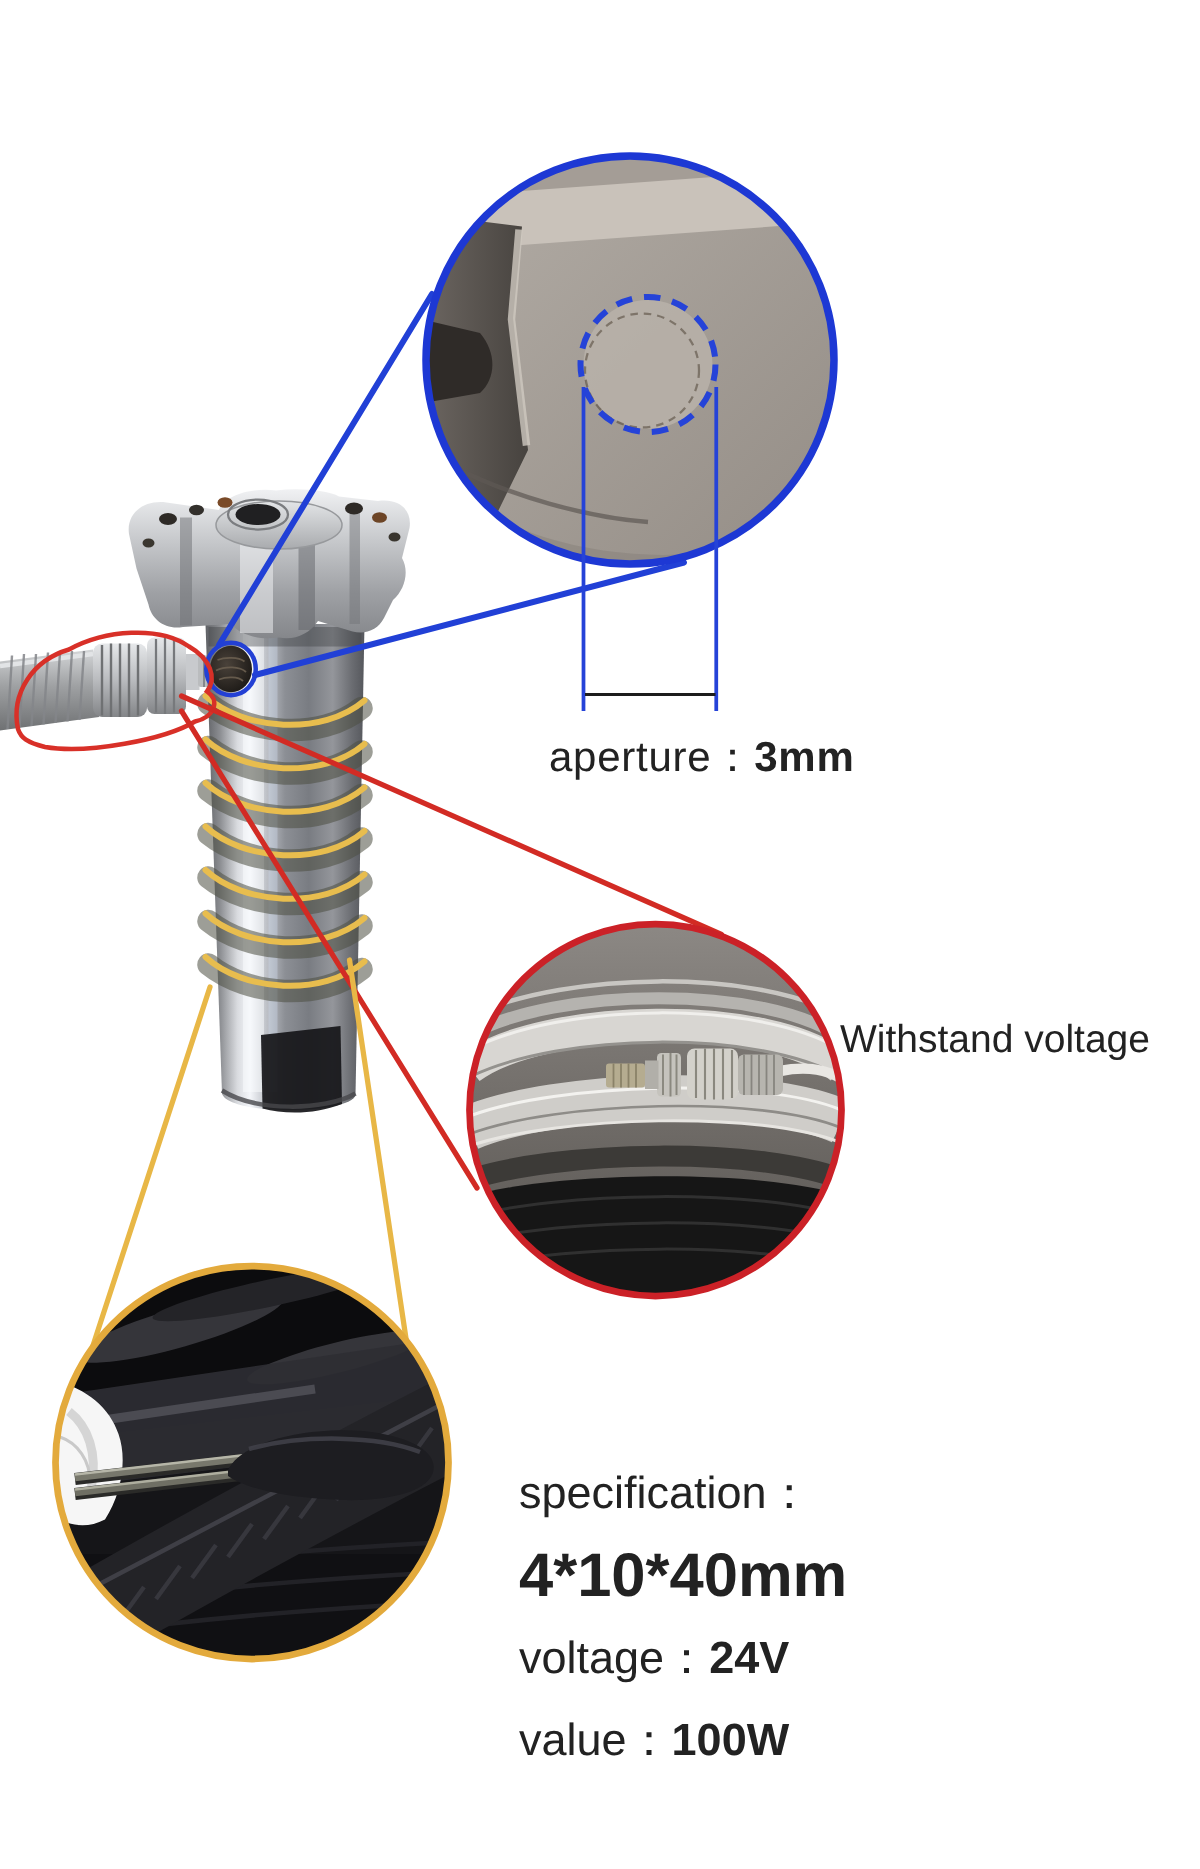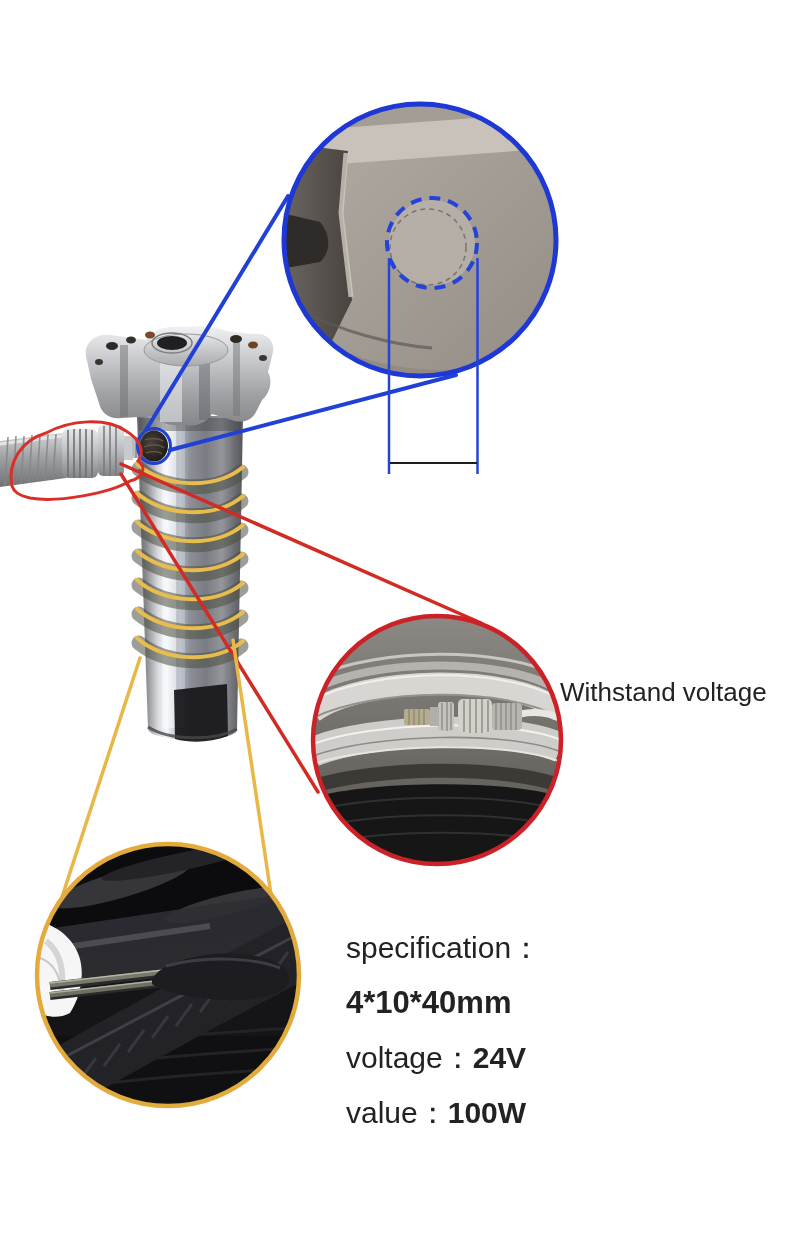--- a/index.html
+++ b/index.html
@@ -2,22 +2,22 @@
 <html><head>
 <meta charset="utf-8">
 <style>
   html,body{margin:0;padding:0;background:#fff;}
   .canvas{position:relative;width:800px;height:1246px;background:#ffffff;overflow:hidden;
           font-family:"Liberation Sans", sans-serif;color:#222;}
   .abs{position:absolute;}
   .b{font-weight:bold;}
   #aperture-callout{left:366px;top:486px;font-size:28px;letter-spacing:.5px;}
   #electrical-specs{left:560px;top:669px;font-size:26px;line-height:46px;white-space:nowrap;}
-  #product-specs{left:346px;top:920px;font-size:30px;line-height:55px;white-space:nowrap;}
-  #product-specs .size{font-size:31px;}
+  #product-specs{left:346px;top:968px;font-size:30px;line-height:55px;white-space:nowrap;}
+  #product-specs .size{font-size:41px;}
   svg{position:absolute;left:0;top:0;}
 </style>
 </head>
 <body>
 
 <div class="canvas">
 
 <svg width="800" height="1246" viewBox="0 0 800 1246">
   <defs>
     <linearGradient id="metalV" x1="0" y1="0" x2="1" y2="0">
@@ -319,20 +319,23 @@
     <circle cx="168" cy="975" r="131" fill="none" stroke="#e3aa3c" stroke-width="4.5"></circle>
   </g>
 
   <g>
     <path d="M389,258 L389,474" stroke="#2543d8" stroke-width="2.5"></path>
     <path d="M477.5,258 L477.5,474" stroke="#2543d8" stroke-width="2.5"></path>
     <path d="M390,463 L477,463" stroke="#1d1d1d" stroke-width="2"></path>
   </g>
 </svg>
 
+<div id="aperture-callout" class="abs">
+  <span>aperture：</span><span class="b">3mm</span>
+</div>
 
 <div id="electrical-specs" class="abs">
   <div>Withstand voltage</div>
 </div>
 
 <div id="product-specs" class="abs">
   <div>specification：</div>
   <div class="b size">4*10*40mm</div>
   <div><span>voltage：</span><span class="b">24V</span></div>
   <div><span>value：</span><span class="b">100W</span></div>

